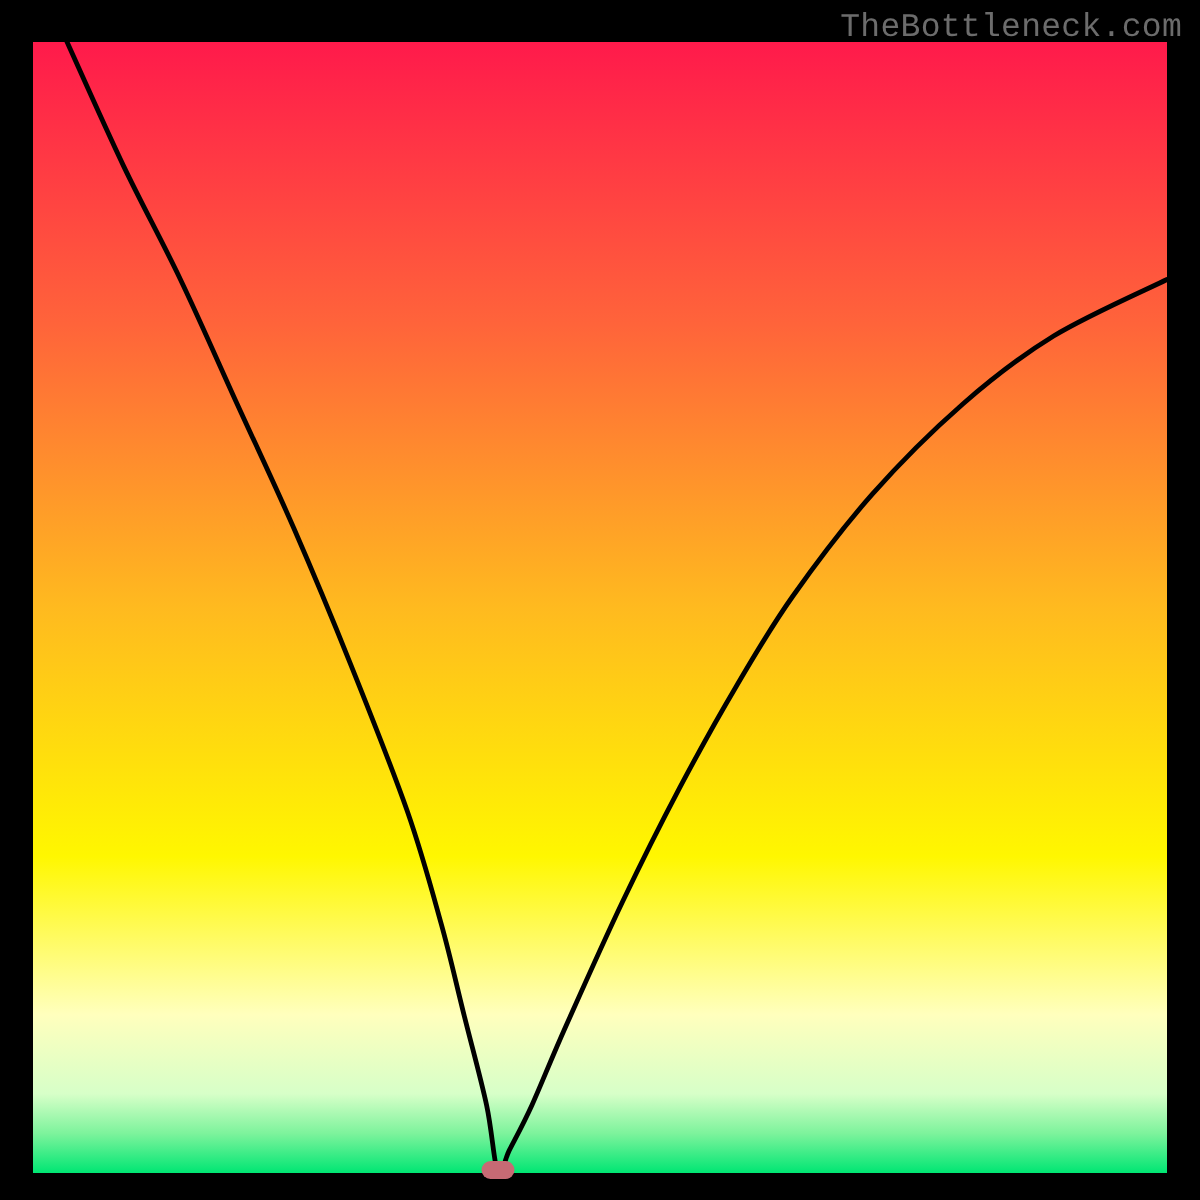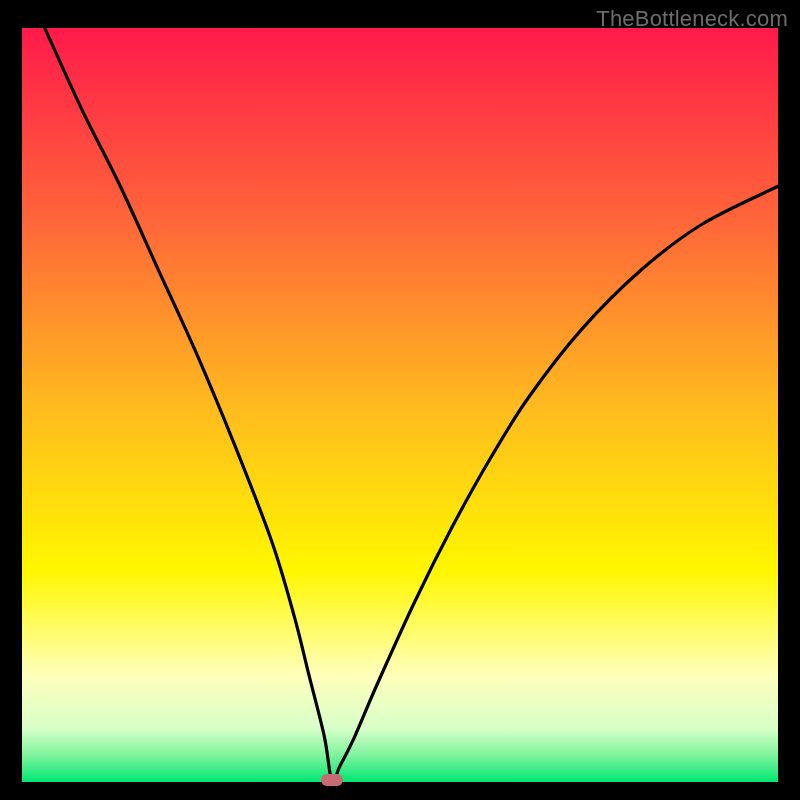--- a/index.html
+++ b/index.html
@@ -13,20 +13,21 @@
   }
   .watermark {
     position: absolute;
     top: 6px;
     right: 12px;
     color: #6c6c6c;
     font-size: 22px;
     font-weight: 500;
     letter-spacing: 0.2px;
     z-index: 20;
+    font-family: Liberation Mono, monospace;
   }
   .frame {
     position: absolute;
     left: 22px;
     top: 28px;
     width: 756px;
     height: 754px;
     background: #000;
   }
   svg {

